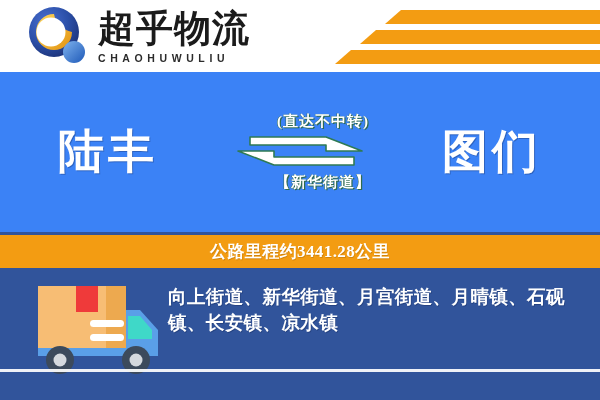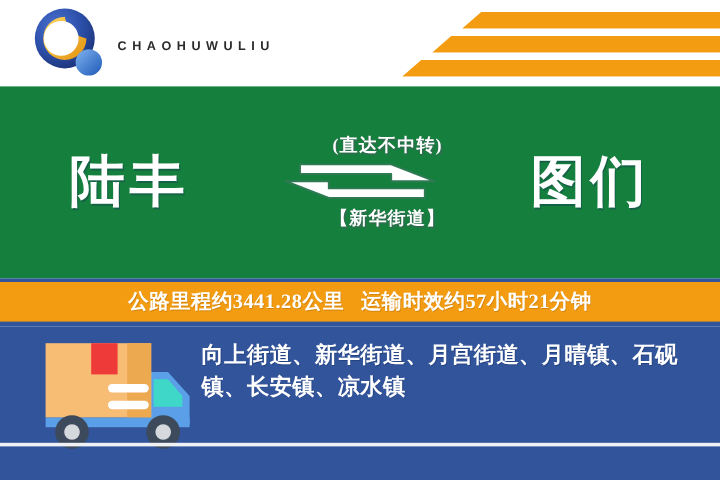--- a/index.html
+++ b/index.html
@@ -75,21 +75,21 @@
   }
   .stripe.s1 { top: 4px;  width: 215px; clip-path: polygon(16px 0, 100% 0, 100% 100%, 0 100%); }
   .stripe.s2 { top: 24px; width: 240px; clip-path: polygon(16px 0, 100% 0, 100% 100%, 0 100%); }
   .stripe.s3 { top: 44px; width: 265px; clip-path: polygon(16px 0, 100% 0, 100% 100%, 0 100%); }
 
   
   .route {
     position: absolute;
     left: 0; top: 72px;
     width: 600px; height: 160px;
-    background: #15803d;
+    background: #3b82f6;
   }
   .city {
     position: absolute;
     top: 50%;
     transform: translateY(-50%);
     font-family: "Liberation Serif", "DejaVu Serif", serif;
     font-size: 46px;
     font-weight: bold;
     color: #ffffff;
     letter-spacing: 4px;
@@ -212,20 +212,21 @@
               <stop offset="100%" stop-color="#e2920f"></stop>
             </linearGradient>
           </defs>
           <circle cx="26" cy="26" r="25" fill="url(#gOuter)"></circle>
           <path d="M44 26a18 18 0 1 1-18-18 22 22 0 0 0 18 18z" fill="url(#gMoon)"></path>
           <circle cx="23" cy="26" r="14.5" fill="#ffffff"></circle>
           <circle cx="46" cy="46" r="11" fill="url(#gDot)"></circle>
         </svg>
       </div>
       <div class="logo-text">
+        <div class="brand-cn">超乎物流</div>
         <div class="brand-en">CHAOHUWULIU</div>
       </div>
     </div>
 
     <div class="stripes">
       <div class="stripe s1"></div>
       <div class="stripe s2"></div>
       <div class="stripe s3"></div>
     </div>
   </div>
@@ -245,21 +246,20 @@
       </div>
       <div class="mid-bottom">【新华街道】</div>
     </div>
 
     <div class="city dest">图们</div>
   </div>
 
   <div class="infobar-wrap">
     <div class="infobar">
       <span>公路里程约3441.28公里</span>
-      <span>运输时效约57小时21分钟</span>
     </div>
   </div>
 
   <div class="coverage">
     <div class="truck">
       <svg width="145" height="98" viewBox="0 0 145 98" xmlns="http://www.w3.org/2000/svg">
 
         <path d="M95 30 h17 l18 20 v24 h-35 z" fill="#5a9fe8"></path>
         <path d="M100 36 h12 l12 14 v9 h-24 z" fill="#3fd8c8"></path>
 

